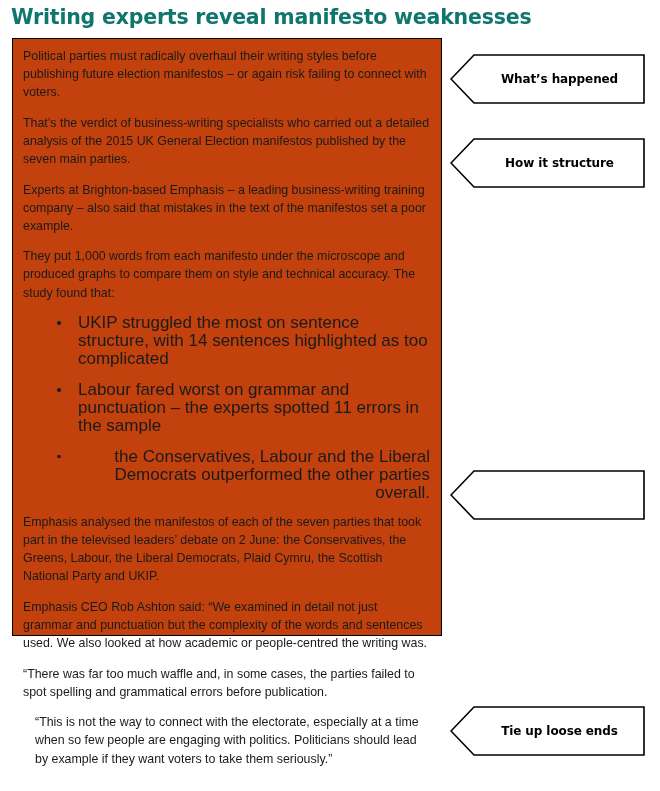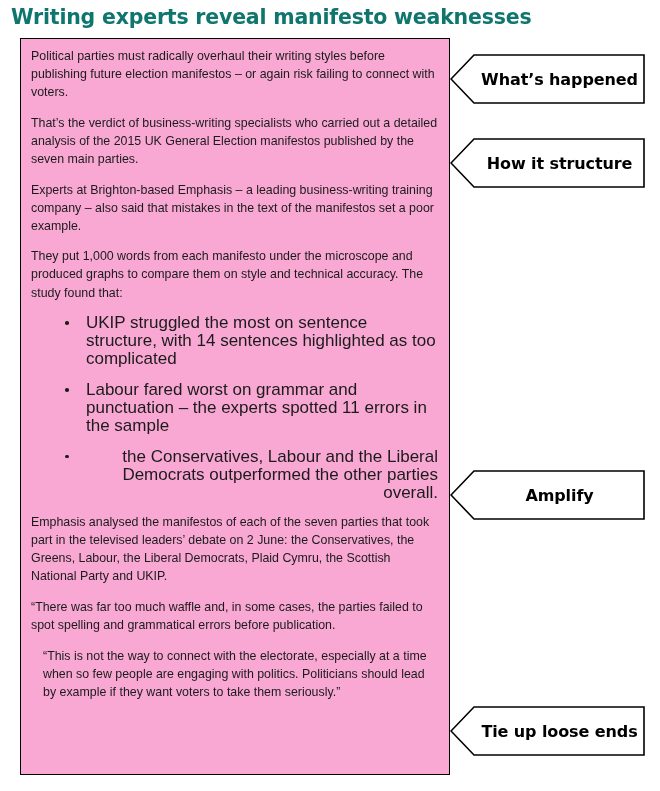--- a/index.html
+++ b/index.html
@@ -28,27 +28,27 @@
     font-size: 20.5px;
     line-height: 26px;
     letter-spacing: -0.2px;
     white-space: nowrap;
     color: #0f766e;
   }
 
   
   .article-box {
     position: absolute;
-    left: 20px;
+    left: 12px;
     top: 38px;
     width: 430px;
-    height: 737px;
+    height: 598px;
     border: 1.5px solid #000000;
     box-sizing: border-box;
-    background: #f9a8d4;
+    background: #c2410c;
   }
   .article-inner {
     padding: 8px 11px 0 10px;
   }
   .para {
     font-size: 12.4px;
     line-height: 18.1px;
     margin: 0 0 12.5px 0;
     color: #1b1b1b;
     text-align: left;
@@ -103,21 +103,21 @@
     position: absolute;
     left: 24px;
     top: 0;
     right: 0;
     height: 100%;
     display: flex;
     align-items: center;
     justify-content: center;
     font-family: "DejaVu Sans", "Liberation Sans", sans-serif;
     font-weight: bold;
-    font-size: 16px;
+    font-size: 12px;
     letter-spacing: -0.1px;
     color: #000000;
     pointer-events: none;
   }
 
   .callout-1 { left: 450px; top: 54px;  width: 195px; }
   .callout-2 { left: 450px; top: 138px; width: 195px; }
   .callout-3 { left: 450px; top: 470px; width: 195px; }
   .callout-4 { left: 450px; top: 706px; width: 195px; }
 </style>
@@ -143,20 +143,21 @@
         <span class="bullet-dot"></span>
         <span>Labour fared worst on grammar and punctuation – the experts spotted 11 errors in the sample</span>
       </li>
       <li class="bullet-item">
         <span class="bullet-dot"></span>
         <span>the Conservatives, Labour and the Liberal Democrats outperformed the other parties overall.</span>
       </li>
     </ul>
 
     <p class="para">Emphasis analysed the manifestos of each of the seven parties that took part in the televised leaders’ debate on 2 June: the Conservatives, the Greens, Labour, the Liberal Democrats, Plaid Cymru, the Scottish National Party and UKIP.</p>
+    <p class="para">Emphasis CEO Rob Ashton said: “We examined in detail not just grammar and punctuation but the complexity of the words and sentences used. We also looked at how academic or people-centred the writing was.</p>
     <p class="para">“There was far too much waffle and, in some cases, the parties failed to spot spelling and grammatical errors before publication.</p>
     <p class="para">“This is not the way to connect with the electorate, especially at a time when so few people are engaging with politics. Politicians should lead by example if they want voters to take them seriously.”</p>
 
   </div>
 </div>
 
 <div class="callout callout-1">
   <svg class="callout-shape" viewBox="0 0 195 50" preserveAspectRatio="none">
     <polygon points="24,1 194,1 194,49 24,49 1,25" fill="#ffffff" stroke="#000000" stroke-width="1.6" vector-effect="non-scaling-stroke"></polygon>
   </svg>
@@ -167,21 +168,20 @@
   <svg class="callout-shape" viewBox="0 0 195 50" preserveAspectRatio="none">
     <polygon points="24,1 194,1 194,49 24,49 1,25" fill="#ffffff" stroke="#000000" stroke-width="1.6" vector-effect="non-scaling-stroke"></polygon>
   </svg>
   <span class="callout-label">How it structure</span>
 </div>
 
 <div class="callout callout-3">
   <svg class="callout-shape" viewBox="0 0 195 50" preserveAspectRatio="none">
     <polygon points="24,1 194,1 194,49 24,49 1,25" fill="#ffffff" stroke="#000000" stroke-width="1.6" vector-effect="non-scaling-stroke"></polygon>
   </svg>
-  <span class="callout-label">Amplify</span>
 </div>
 
 <div class="callout callout-4">
   <svg class="callout-shape" viewBox="0 0 195 50" preserveAspectRatio="none">
     <polygon points="24,1 194,1 194,49 24,49 1,25" fill="#ffffff" stroke="#000000" stroke-width="1.6" vector-effect="non-scaling-stroke"></polygon>
   </svg>
   <span class="callout-label">Tie up loose ends</span>
 </div>
 
 </body></html>

